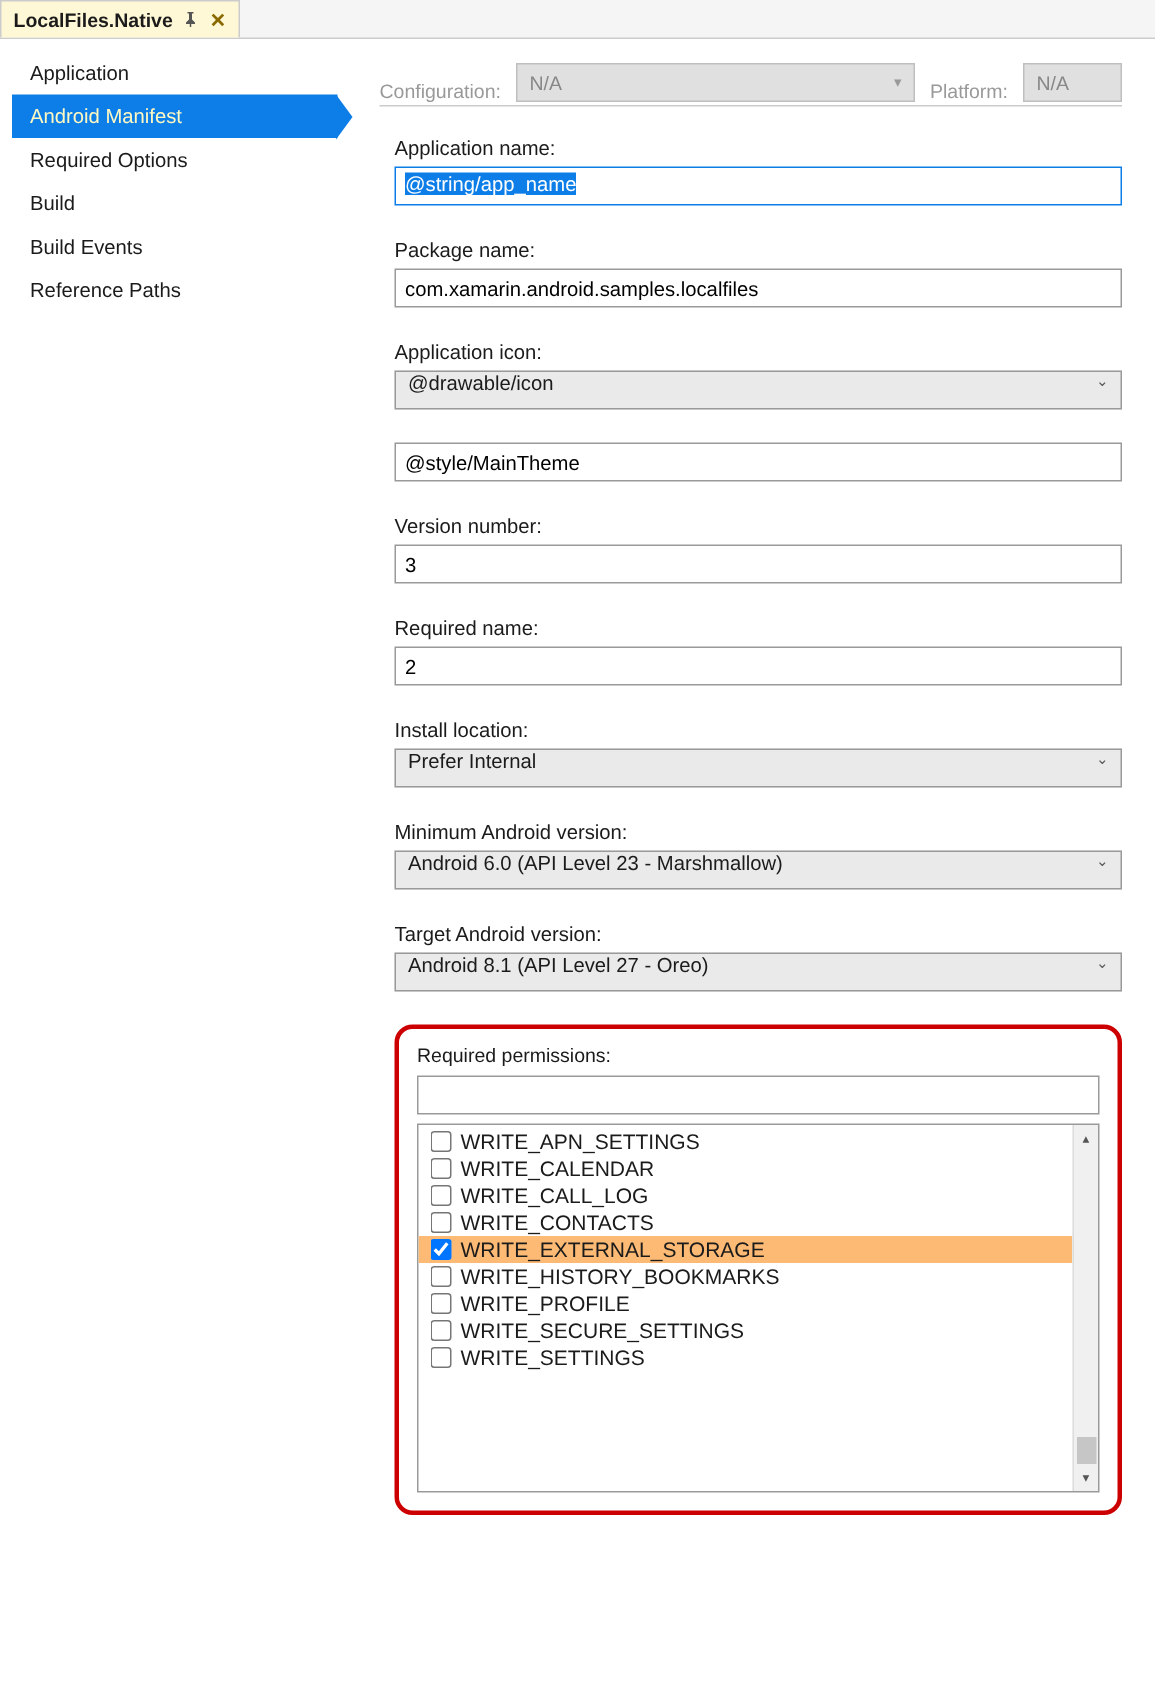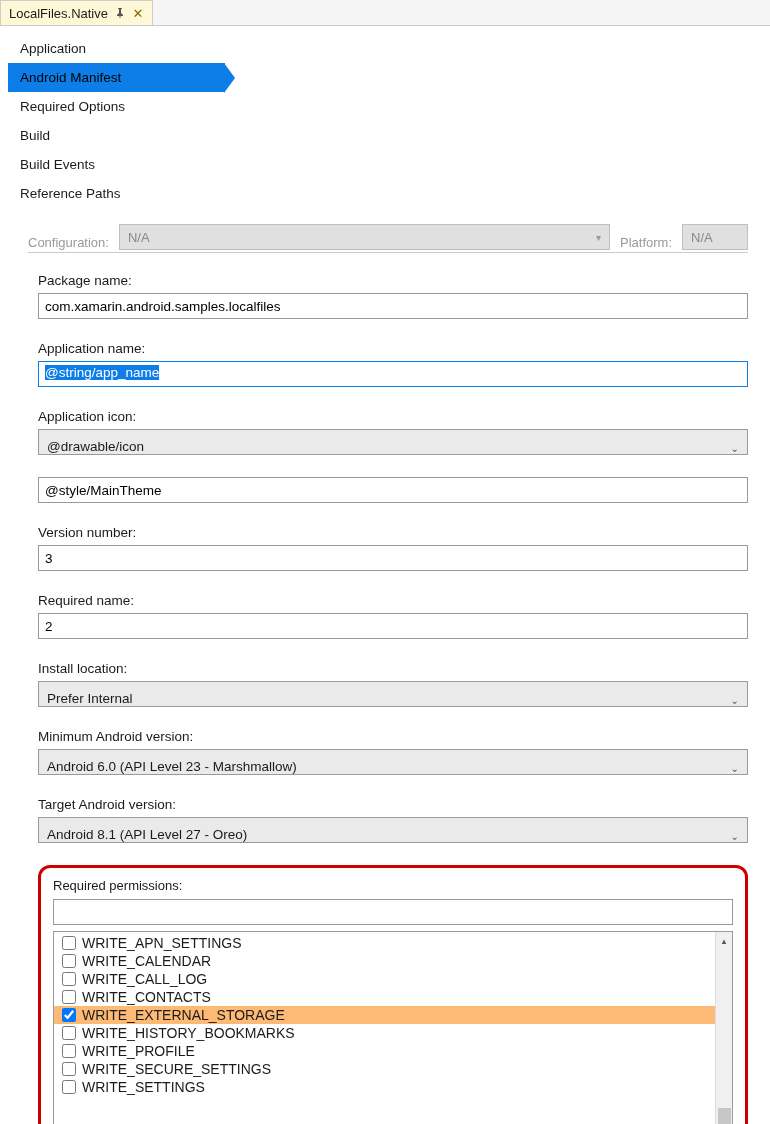--- a/index.html
+++ b/index.html
@@ -3,34 +3,34 @@
 <meta charset="utf-8">
 <style>
   * { box-sizing: border-box; margin: 0; padding: 0; font-family: "Segoe UI", Arial, sans-serif; }
   body { width: 770px; height: 1124px; background: #fff; font-size: 13px; color: #1b1b1b; }
 
   
   .tabstrip { height: 26px; background: #f5f5f5; border-bottom: 1px solid #ccc; display: flex; align-items: flex-end; }
   .tab {
     display: flex; align-items: center; gap: 6px;
     padding: 4px 8px; background: #fff8d6; border: 1px solid #ccc; border-bottom: none;
-    font-size: 13px; height: 25px; cursor: pointer;
+    font-size: 13px; height: 25px; cursor: pointer; font-weight: bold;
   }
   .tab .pin, .tab .close { width: 12px; height: 12px; display: flex; align-items: center; justify-content: center; color: #555; }
   .tab .close { color: #8a6a00; font-size: 13px; }
   .tab .pin svg { width: 10px; height: 10px; }
 
   
-  .container { display: flex; height: calc(1124px - 26px); flex-direction: column; }
+  .container { display: flex; height: calc(1124px - 26px); }
   .sidebar { width: 225px; flex-shrink: 0; padding-top: 8px; padding-left: 8px; padding-right: 0; }
   .sidebar-item {
     padding: 7px 12px; font-size: 13.5px; cursor: pointer; position: relative;
   }
   .sidebar-item.active {
-    background: #0d7ee7; color: #000000;
+    background: #0d7ee7; color: #fef9c3;
   }
   .sidebar-item.active::after {
     content: ""; position: absolute; right: -10px; top: 50%; transform: translateY(-50%);
     width: 0; height: 0; border-top: 15px solid transparent; border-bottom: 15px solid transparent;
     border-left: 11px solid #0d7ee7;
   }
 
   .content { flex: 1; padding: 16px 22px 0 28px; overflow-y: hidden; }
   .toprow { display: flex; align-items: flex-end; gap: 10px; padding-bottom: 2px; border-bottom: 1px solid #ccc; margin-bottom: 20px; }
   .toprow-label { color: #999; }
@@ -46,35 +46,35 @@
   .field-label { margin-bottom: 5px; font-size: 13.5px; }
   .textinput {
     width: 100%; border: 1px solid #9a9a9a; height: 26px; padding: 3px 6px; font-size: 13.5px;
     font-family: inherit; outline: none; background: #fff;
   }
   .textinput.focused { border: 1px solid #0d7ee7; }
   .textinput.focused span.sel { background: #0d7ee7; color: #fff; }
 
   .select-box {
     width: 100%; border: 1px solid #9a9a9a; height: 26px; background: #eaeaea;
-    display: flex; align-items: flex-end; justify-content: space-between; padding: 0 8px;
+    display: flex; align-items: flex-start; justify-content: space-between; padding: 0 8px;
     cursor: pointer; font-size: 13.5px;
   }
   .select-box .chev { color: #555; font-size: 10px; }
 
   .perm-box {
     border: 3px solid #c00; border-radius: 12px; padding: 10px 12px 12px 12px;
     margin-top: 6px;
   }
   .perm-label { margin-bottom: 6px; }
   .perm-filter {
     width: 100%; height: 26px; border: 1px solid #9a9a9a; background: #fff; margin-bottom: 6px;
   }
   .perm-list-wrap {
-    border: 1px solid #9a9a9a; display: flex; height: 214px;
+    border: 1px solid #9a9a9a; display: flex; height: 246px;
   }
   .perm-list { flex: 1; overflow: hidden; padding: 2px 0; }
   .perm-item {
     display: flex; align-items: center; gap: 6px; padding: 1px 8px; font-size: 14px;
   }
   .perm-item.highlight { background: #fdba74; }
   .perm-item input[type=checkbox] { width: 14px; height: 14px; }
   .perm-scroll {
     width: 17px; background: #f0f0f0; display: flex; flex-direction: column; justify-content: space-between;
     align-items: center; padding: 2px 0; border-left: 1px solid #ddd;
@@ -119,29 +119,29 @@
       </div>
       <span class="toprow-label">Platform:</span>
       <div class="toprow-select small">
         <span>N/A</span>
       </div>
     </div>
 
     <div class="form-section">
 
       <div class="field">
-        <div class="field-label">Package name:</div>
-        <input class="textinput" value="com.xamarin.android.samples.localfiles" style="">
-      </div>
-
-      <div class="field">
         <div class="field-label">Application name:</div>
         <div class="textinput focused">
           <span class="sel">@string/app_name</span>
         </div>
+      </div>
+
+      <div class="field">
+        <div class="field-label">Package name:</div>
+        <input class="textinput" value="com.xamarin.android.samples.localfiles" style="">
       </div>
 
       <div class="field">
         <div class="field-label">Application icon:</div>
         <div class="select-box">
           <span>@drawable/icon</span>
           <span class="chev">⌄</span>
         </div>
       </div>
 

